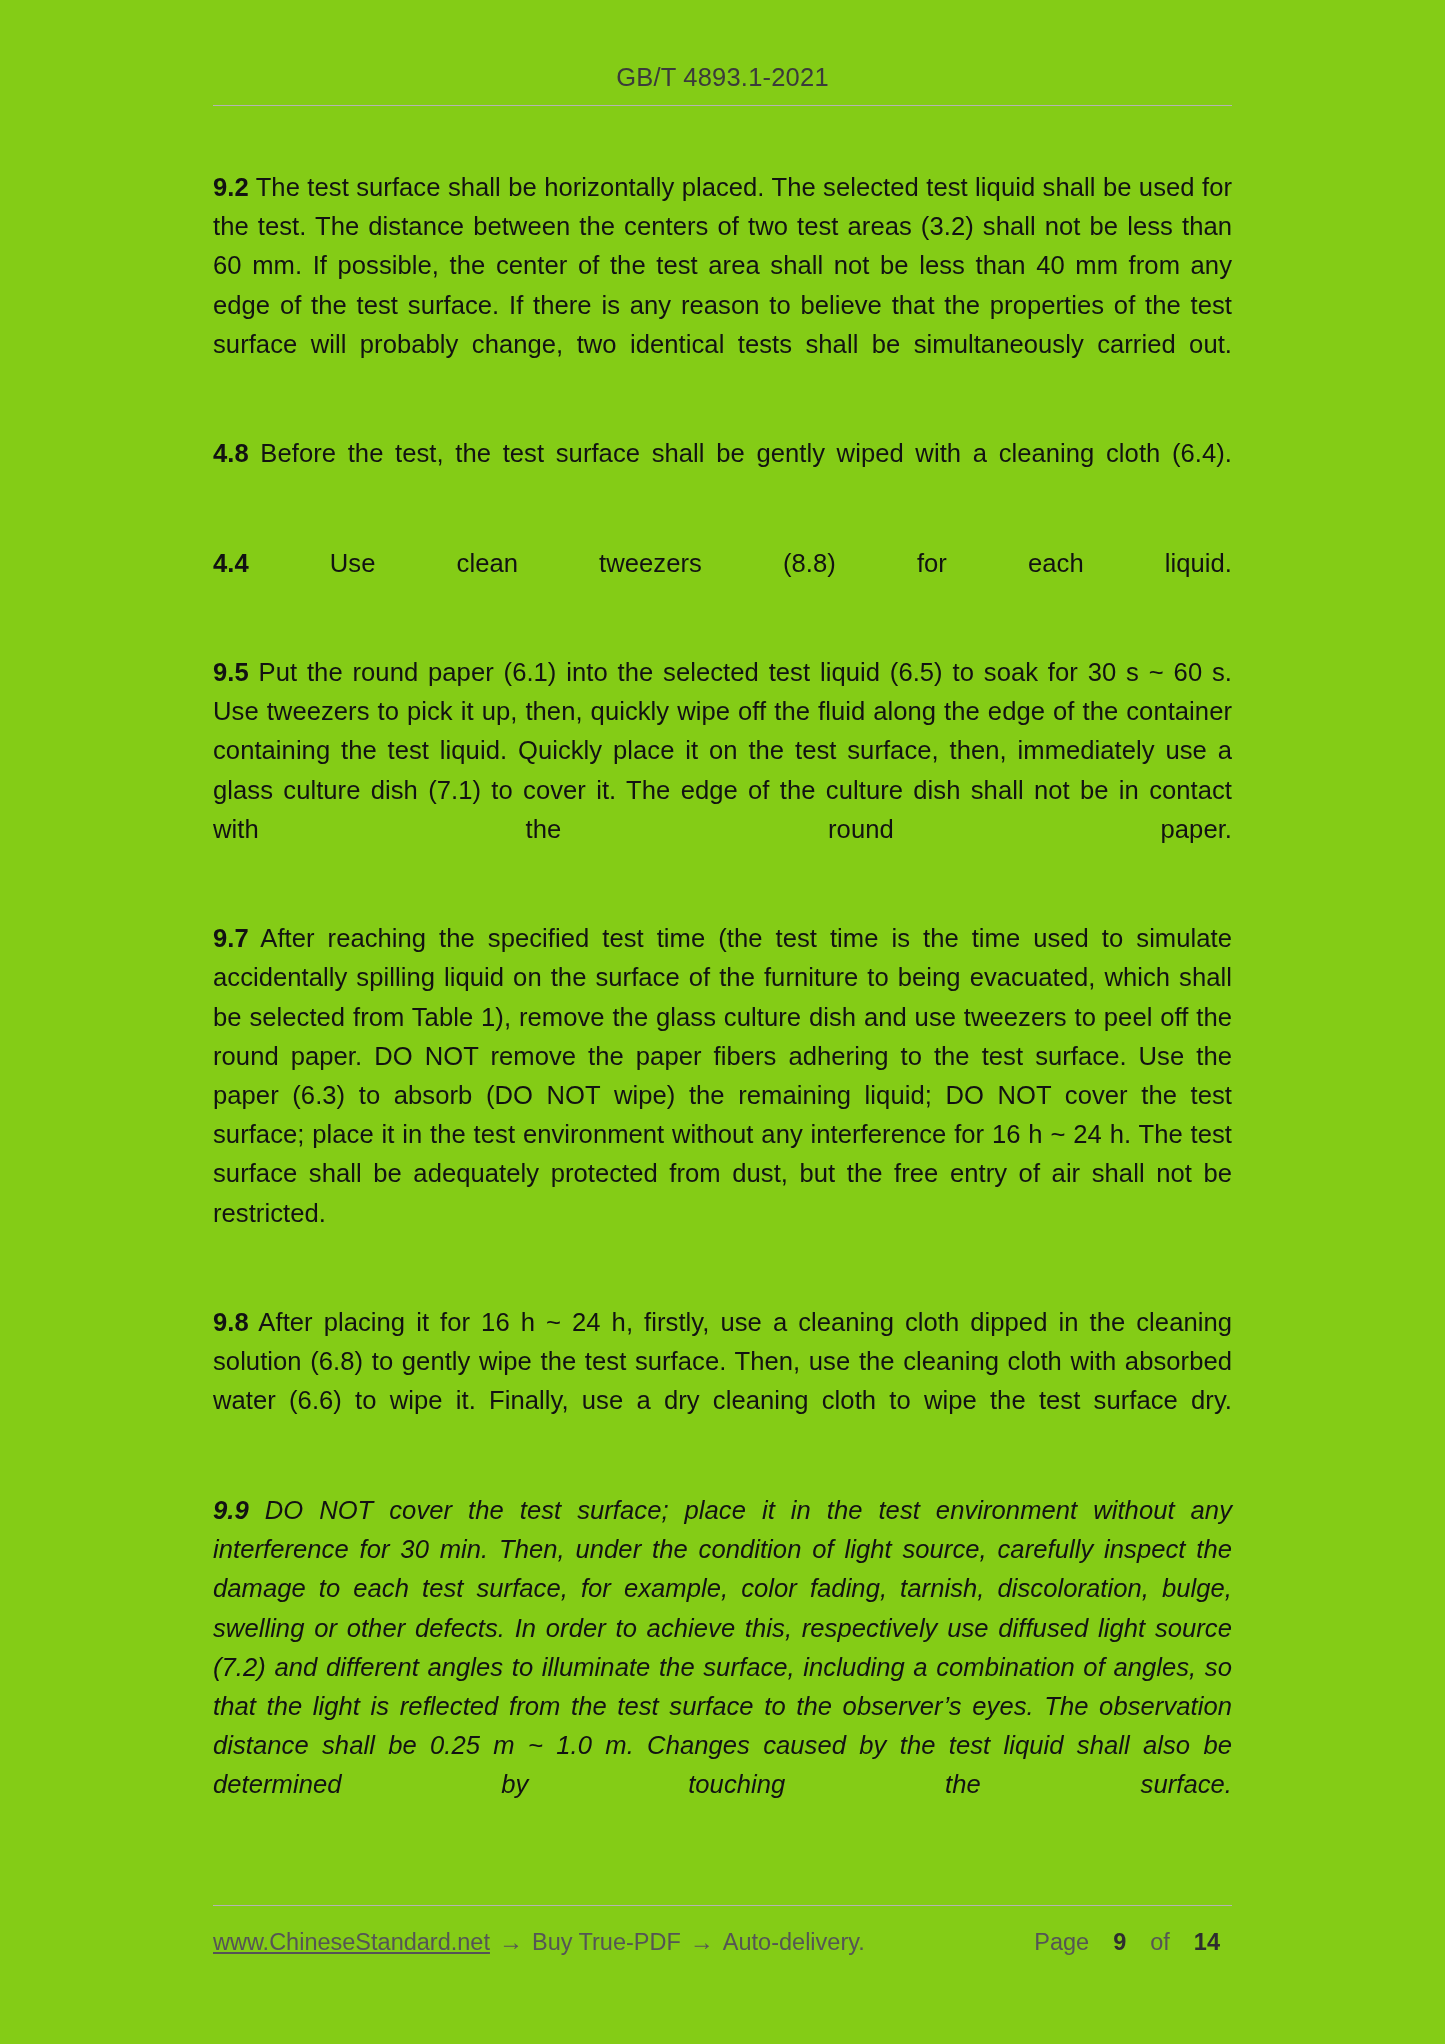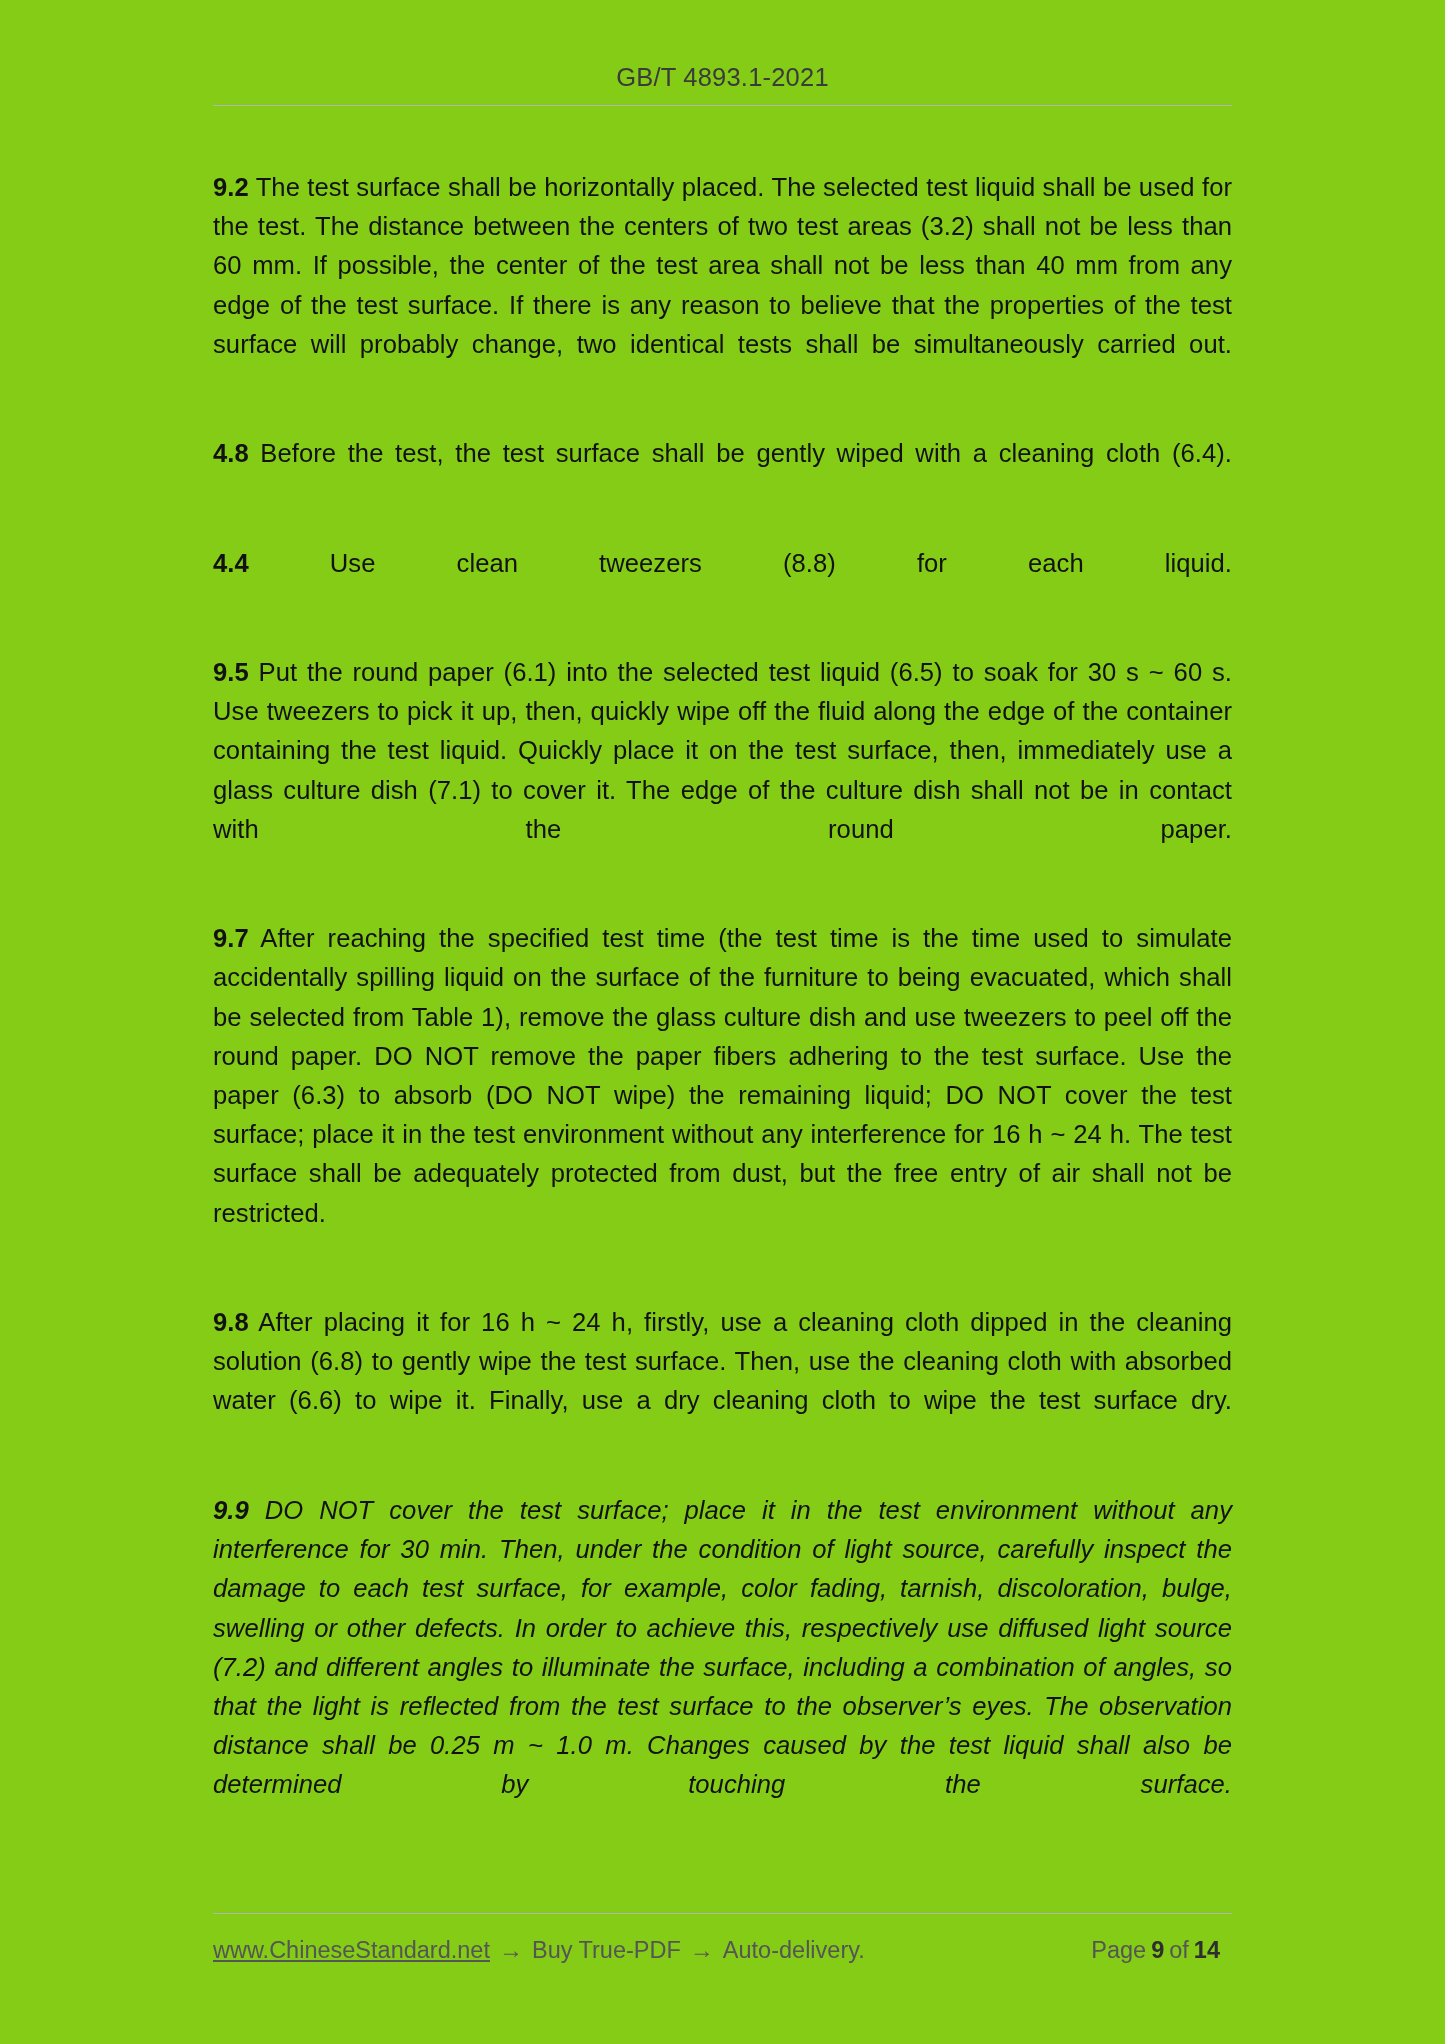--- a/index.html
+++ b/index.html
@@ -73,21 +73,21 @@
   
   p.para::after {
     content: "";
     display: inline-block;
     width: 100%;
   }
 
   
   .page-footer {
     position: absolute;
-    bottom: 80px;
+    bottom: 88px;
     left: 213px;
     width: 1019px;
     box-sizing: border-box;
   }
   .footer-rule {
     height: 1px;
     background: #b4b4b4;
     width: 100%;
     margin-bottom: 22px;
   }
@@ -109,21 +109,21 @@
     color: #555555;
     cursor: pointer;
   }
   .footer-sep {
     padding: 0 9px;
     font-size: 24px;
   }
   .footer-right {
     display: flex;
     align-items: baseline;
-    gap: 5px;
+    gap: 24px;
     padding-right: 12px;
     color: #555555;
   }
   .footer-right b {
     font-weight: bold;
     color: #2e2e2e;
   }
 </style>
 </head>
 <body>

